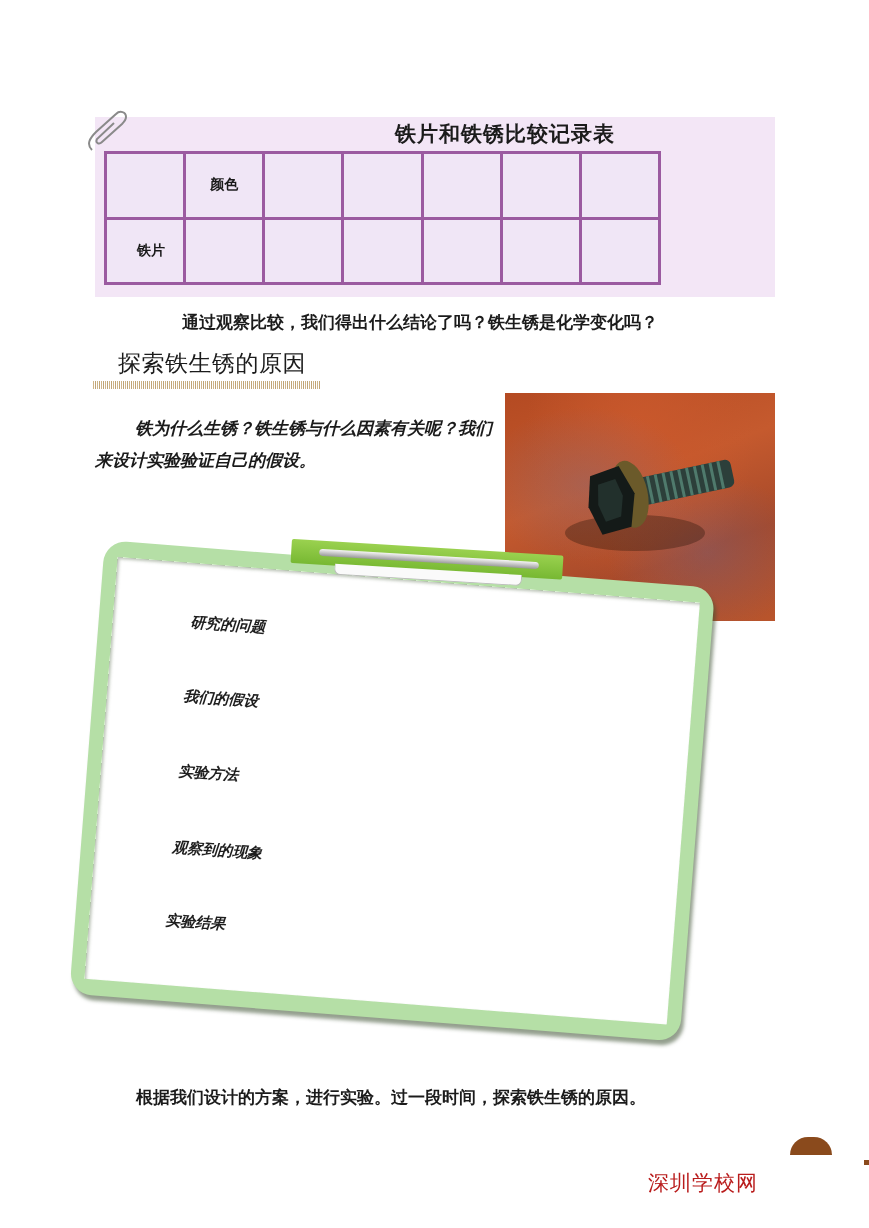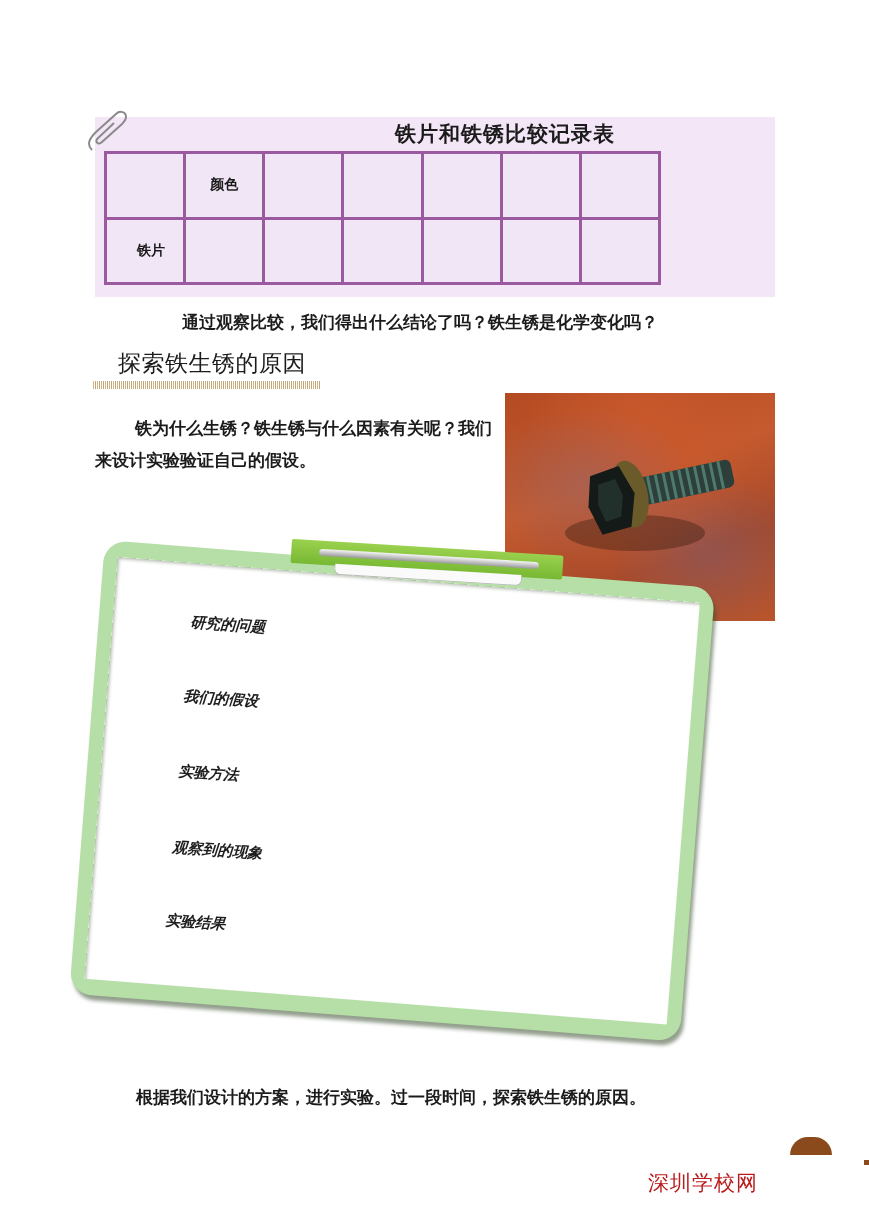--- a/index.html
+++ b/index.html
@@ -42,21 +42,21 @@
   .section-title {
     left: 118px; top: 348px; font-size: 23px; font-weight: normal; color: #1b1b1b;
     font-family: "DejaVu Sans", sans-serif; letter-spacing: 0.5px;
   }
   .section-rule {
     left: 93px; top: 381px; width: 227px; height: 8px;
     background: repeating-linear-gradient(90deg, #c9ac7a 0 1px, #fff 1px 2px, #b89a66 2px 3px, #fff 3px 4px);
     opacity: 0.9;
   }
 
-  .intro { left: 95px; top: 412px; width: 400px; line-height: 32px; white-space: normal; }
+  .intro { left: 95px; top: 412px; width: 400px; line-height: 32px; white-space: normal; font-style: italic; }
   .intro .indent { display: inline-block; width: 40px; }
 
   
   .photo {
     left: 505px; top: 393px; width: 270px; height: 228px; overflow: hidden;
     background:
       radial-gradient(ellipse at 30% 40%, rgba(120,110,140,0.35), transparent 40%),
       radial-gradient(ellipse at 75% 70%, rgba(110,100,140,0.35), transparent 35%),
       radial-gradient(ellipse at 50% 20%, #c9582c, transparent 60%),
       linear-gradient(160deg, #b44a22 0%, #c55a2e 40%, #a6492a 70%, #b9552c 100%);

